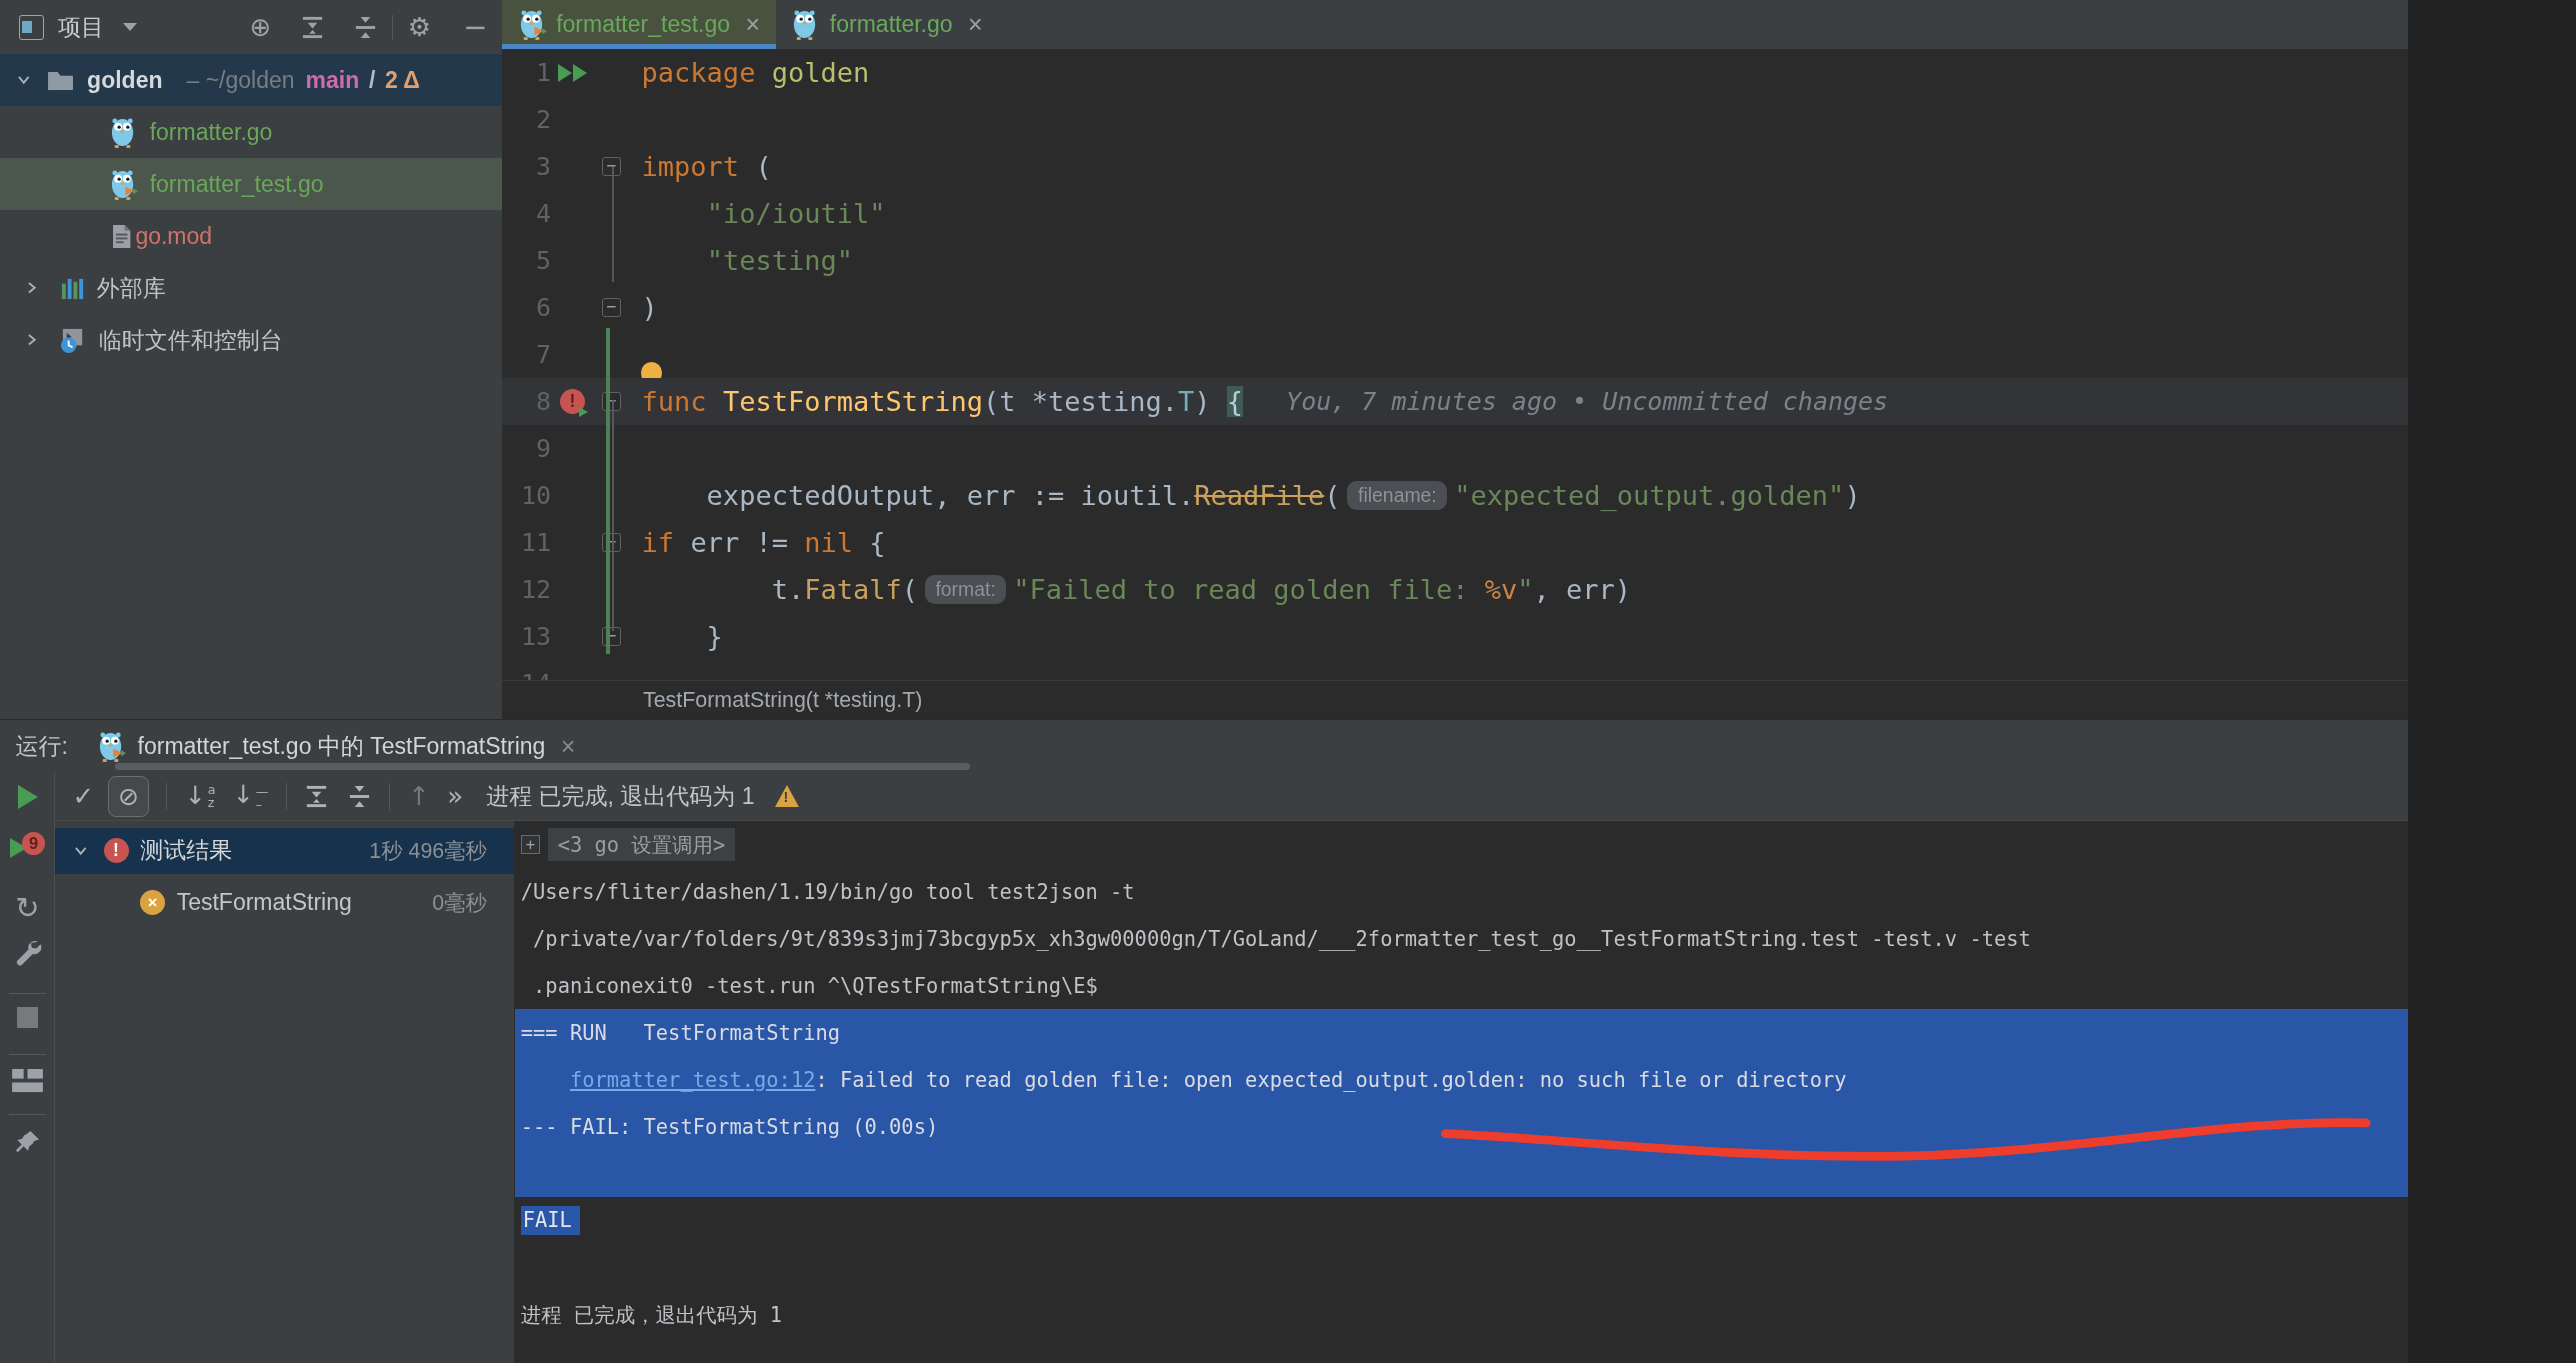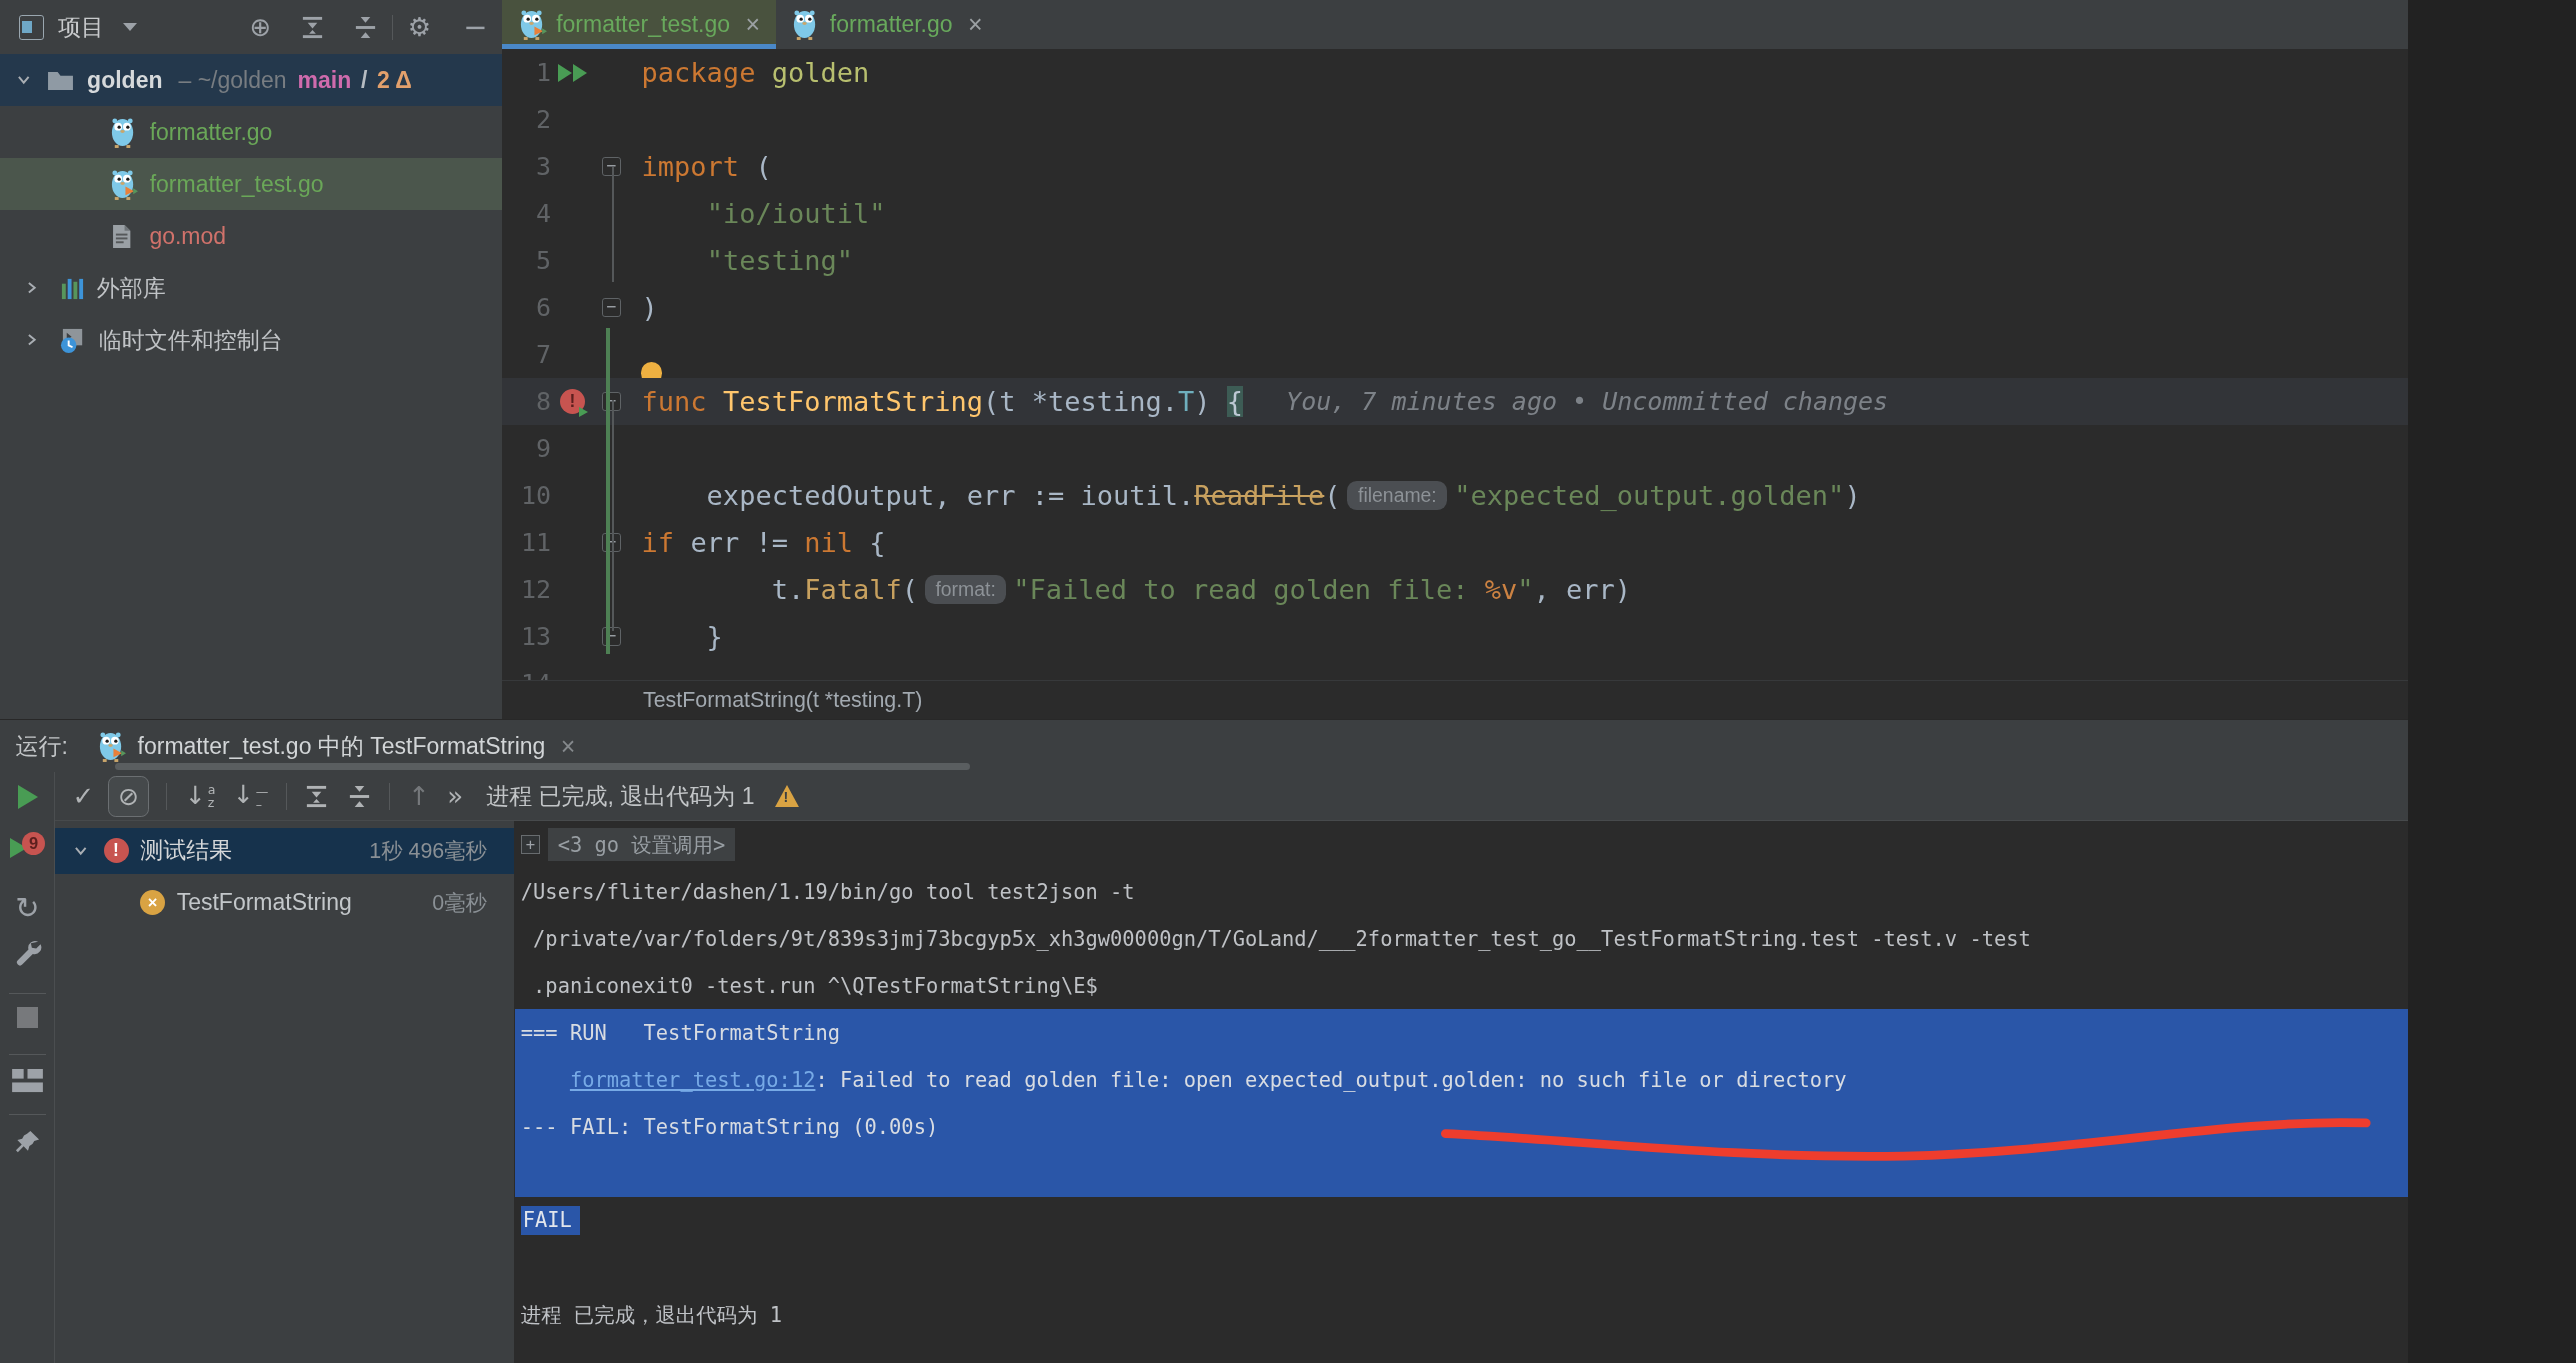--- a/index.html
+++ b/index.html
@@ -16,26 +16,26 @@
   .hic{position:absolute;top:11.7px;height:31px;width:31px;display:flex;align-items:center;justify-content:center;color:#9da2a8;font-size:26px;font-family:"DejaVu Sans",sans-serif}
   .vsep{position:absolute;top:14.6px;width:1px;height:25px;background:#55585a}
   .winicon{width:25px;height:25px;border:1.9px solid #9aa7b0;border-radius:2.9px;margin-left:19.4px;position:relative;box-sizing:border-box}
   .winicon::after{content:"";position:absolute;left:1.9px;top:5.8px;width:9.7px;height:11.7px;background:#6fa8c7}
 
   .pr{height:52px;display:flex;align-items:center;font-size:23px;white-space:nowrap}
   .pr.sel-root{background:#24384c}
   .pr.sel-file{background:#4b564c}
   .chev{flex:0 0 auto}
   .root-name{font-weight:bold;color:#d6d9db;margin-left:13.6px}
-  .root-path{color:#787d82;margin-left:16px}
+  .root-path{color:#787d82;margin-left:24px}
   .root-branch{color:#cf6bad;font-weight:bold;margin-left:11px}
   .root-slash{color:#b6bcc2;margin-left:9.7px;font-weight:bold}
   .root-chg{color:#e2a06c;margin-left:9.7px;font-weight:bold}
   .f-green{color:#6aa758;margin-left:11.7px}
-  .f-red{color:#d1726b;margin-left:17px}
+  .f-red{color:#d1726b;margin-left:3px}
   .f-plain{color:#c0c3c6;margin-left:11.7px}
 
   
   #ed{position:absolute;left:502px;top:0;width:2074px;height:680px;background:#2b2b2b;overflow:hidden}
   #tabs{height:49px;background:#3c3f41;display:flex}
   .tab{position:relative;display:flex;align-items:center;padding:0 15.5px;font-size:23px;color:#68a95c}
   .tab.active{background:#49523e}
   .tab.active::after{content:"";position:absolute;left:0;right:0;bottom:0;height:4.9px;background:#4a88c7}
   .tab .x{margin-left:15.5px;color:#9ba0a3;font-size:25px;line-height:1}
   .tab .glabel{margin-left:9.7px}

